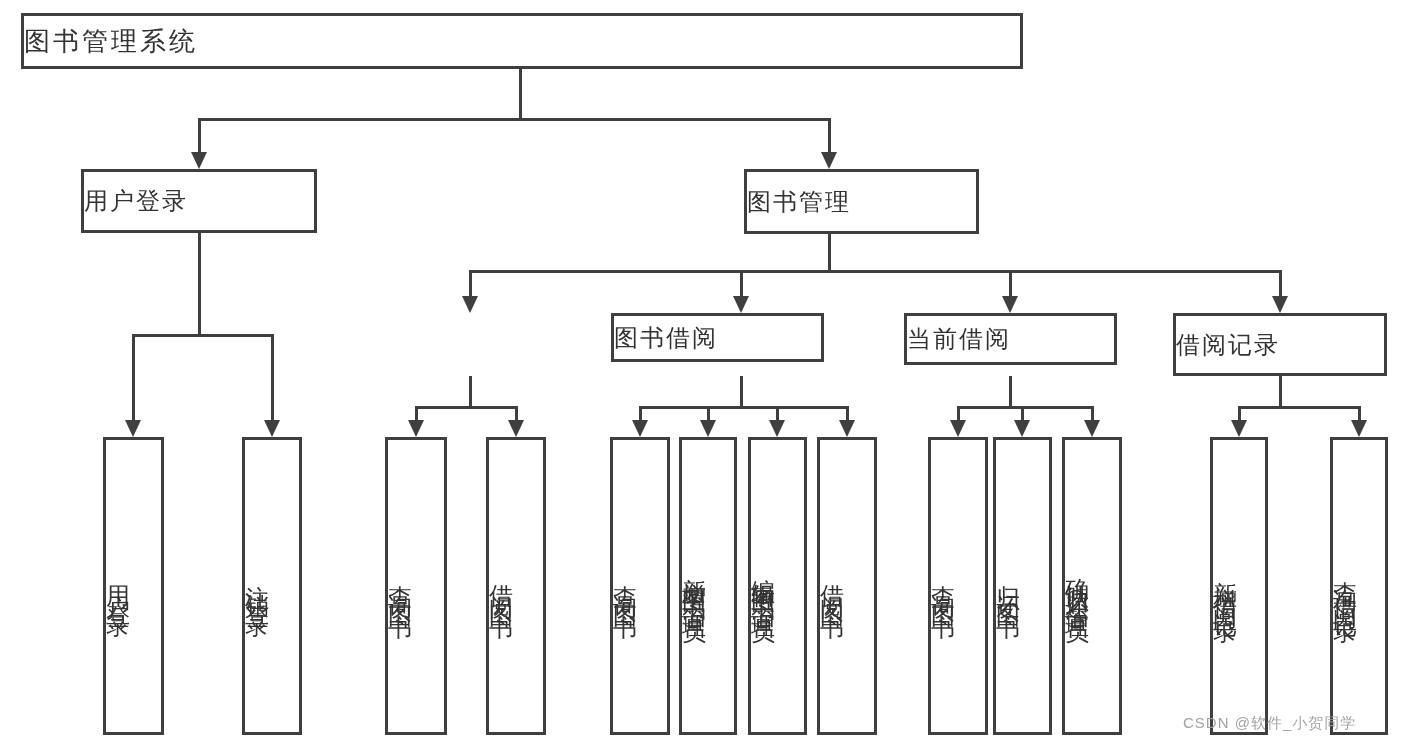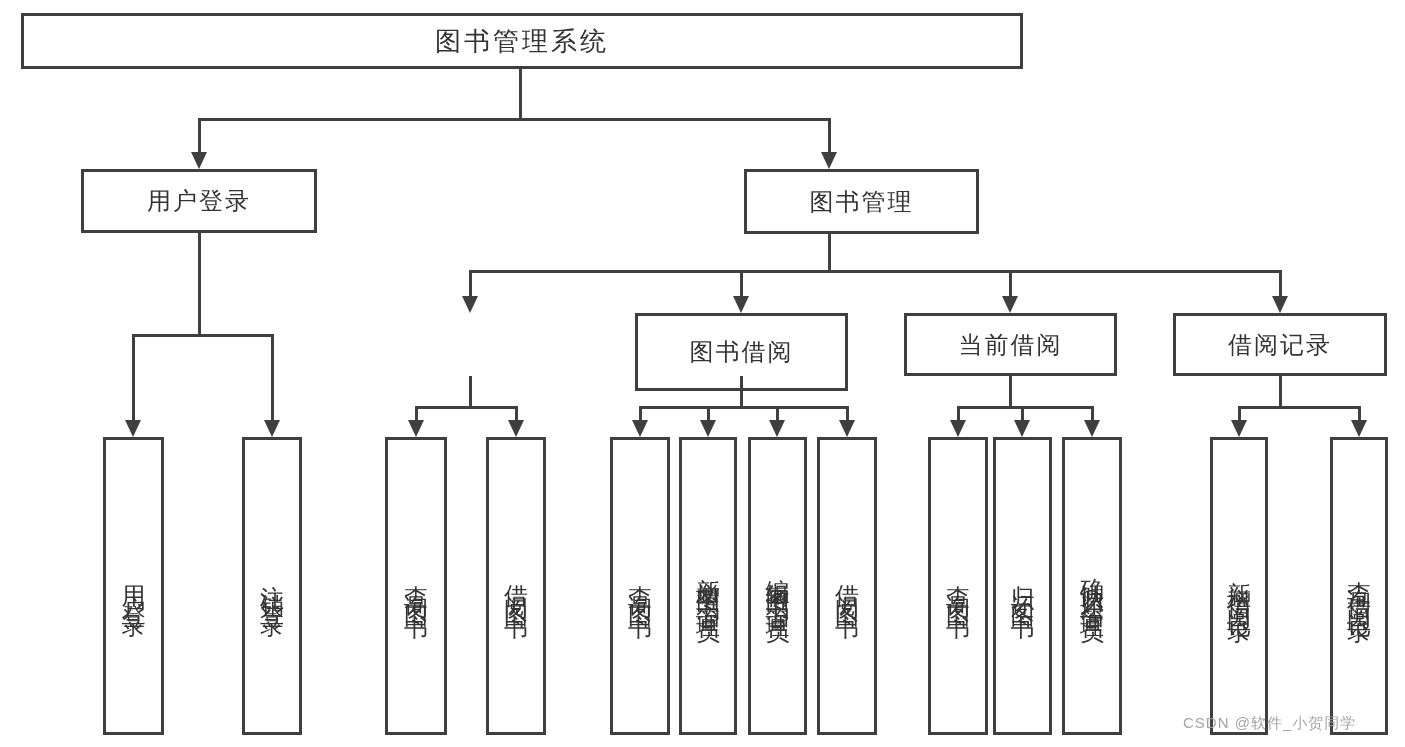--- a/index.html
+++ b/index.html
@@ -8,21 +8,21 @@
     width:1405px;height:747px;
     background:#ffffff;
     font-family:"Liberation Sans","DejaVu Sans",sans-serif;
     overflow:hidden;
   }
   .node{
     position:absolute;
     box-sizing:border-box;
     border:3px solid #3f3f3f;
     background:#ffffff;
-    display:flex;align-items:center;justify-content:center;
+    display:flex;align-items:center;
   }
   .hlabel{
     color:#333333;
     font-size:24px;
     letter-spacing:2px;
     white-space:nowrap;
   }
   .hlabel.title{font-size:26px;letter-spacing:3px;}
   .vtext{
     color:#333333;
@@ -89,24 +89,24 @@
   <div class="hline" style="left:469px;top:270px;width:813px;"></div>
   <div class="vline" style="left:469px;top:270px;height:26px;"></div>
   <div class="arrow" style="left:462px;top:296px;"></div>
   <div class="vline" style="left:740px;top:270px;height:26px;"></div>
   <div class="arrow" style="left:733px;top:296px;"></div>
   <div class="vline" style="left:1009px;top:270px;height:26px;"></div>
   <div class="arrow" style="left:1002px;top:296px;"></div>
   <div class="vline" style="left:1279px;top:270px;height:26px;"></div>
   <div class="arrow" style="left:1272px;top:296px;"></div>
 
-  <div class="node" style="left:635px;top:313px;width:213px;height:78px;">
+  <div class="node" style="left:611px;top:313px;width:213px;height:49px;">
     <span class="hlabel">图书借阅</span>
   </div>
-  <div class="node" style="left:904px;top:313px;width:213px;height:63px;">
+  <div class="node" style="left:904px;top:313px;width:213px;height:52px;">
     <span class="hlabel">当前借阅</span>
   </div>
   <div class="node" style="left:1173px;top:313px;width:214px;height:63px;">
     <span class="hlabel">借阅记录</span>
   </div>
 
   <div class="vline" style="left:469px;top:376px;height:32px;"></div>
   <div class="hline" style="left:415px;top:406px;width:103px;"></div>
   <div class="vline" style="left:415px;top:406px;height:14px;"></div>
   <div class="arrow" style="left:408px;top:420px;"></div>

